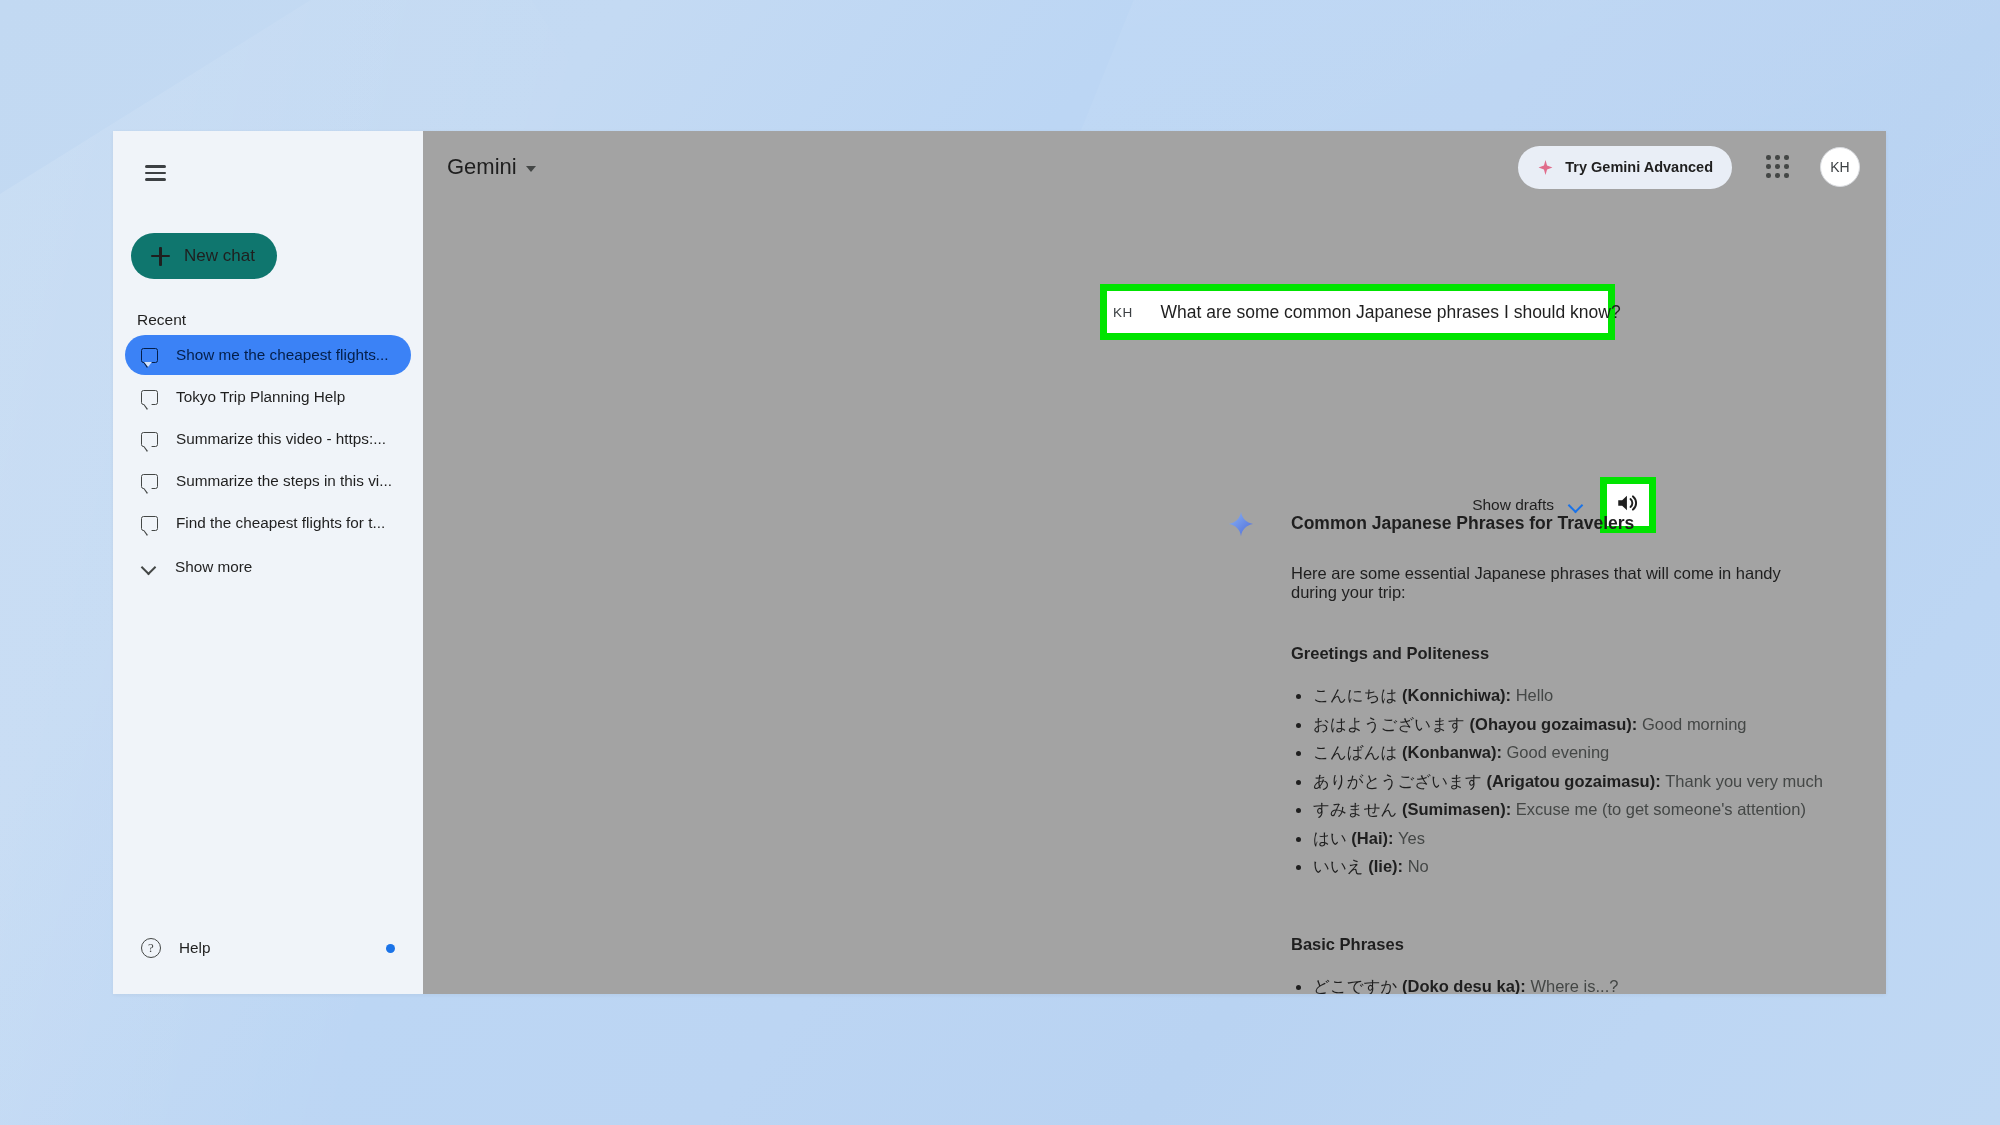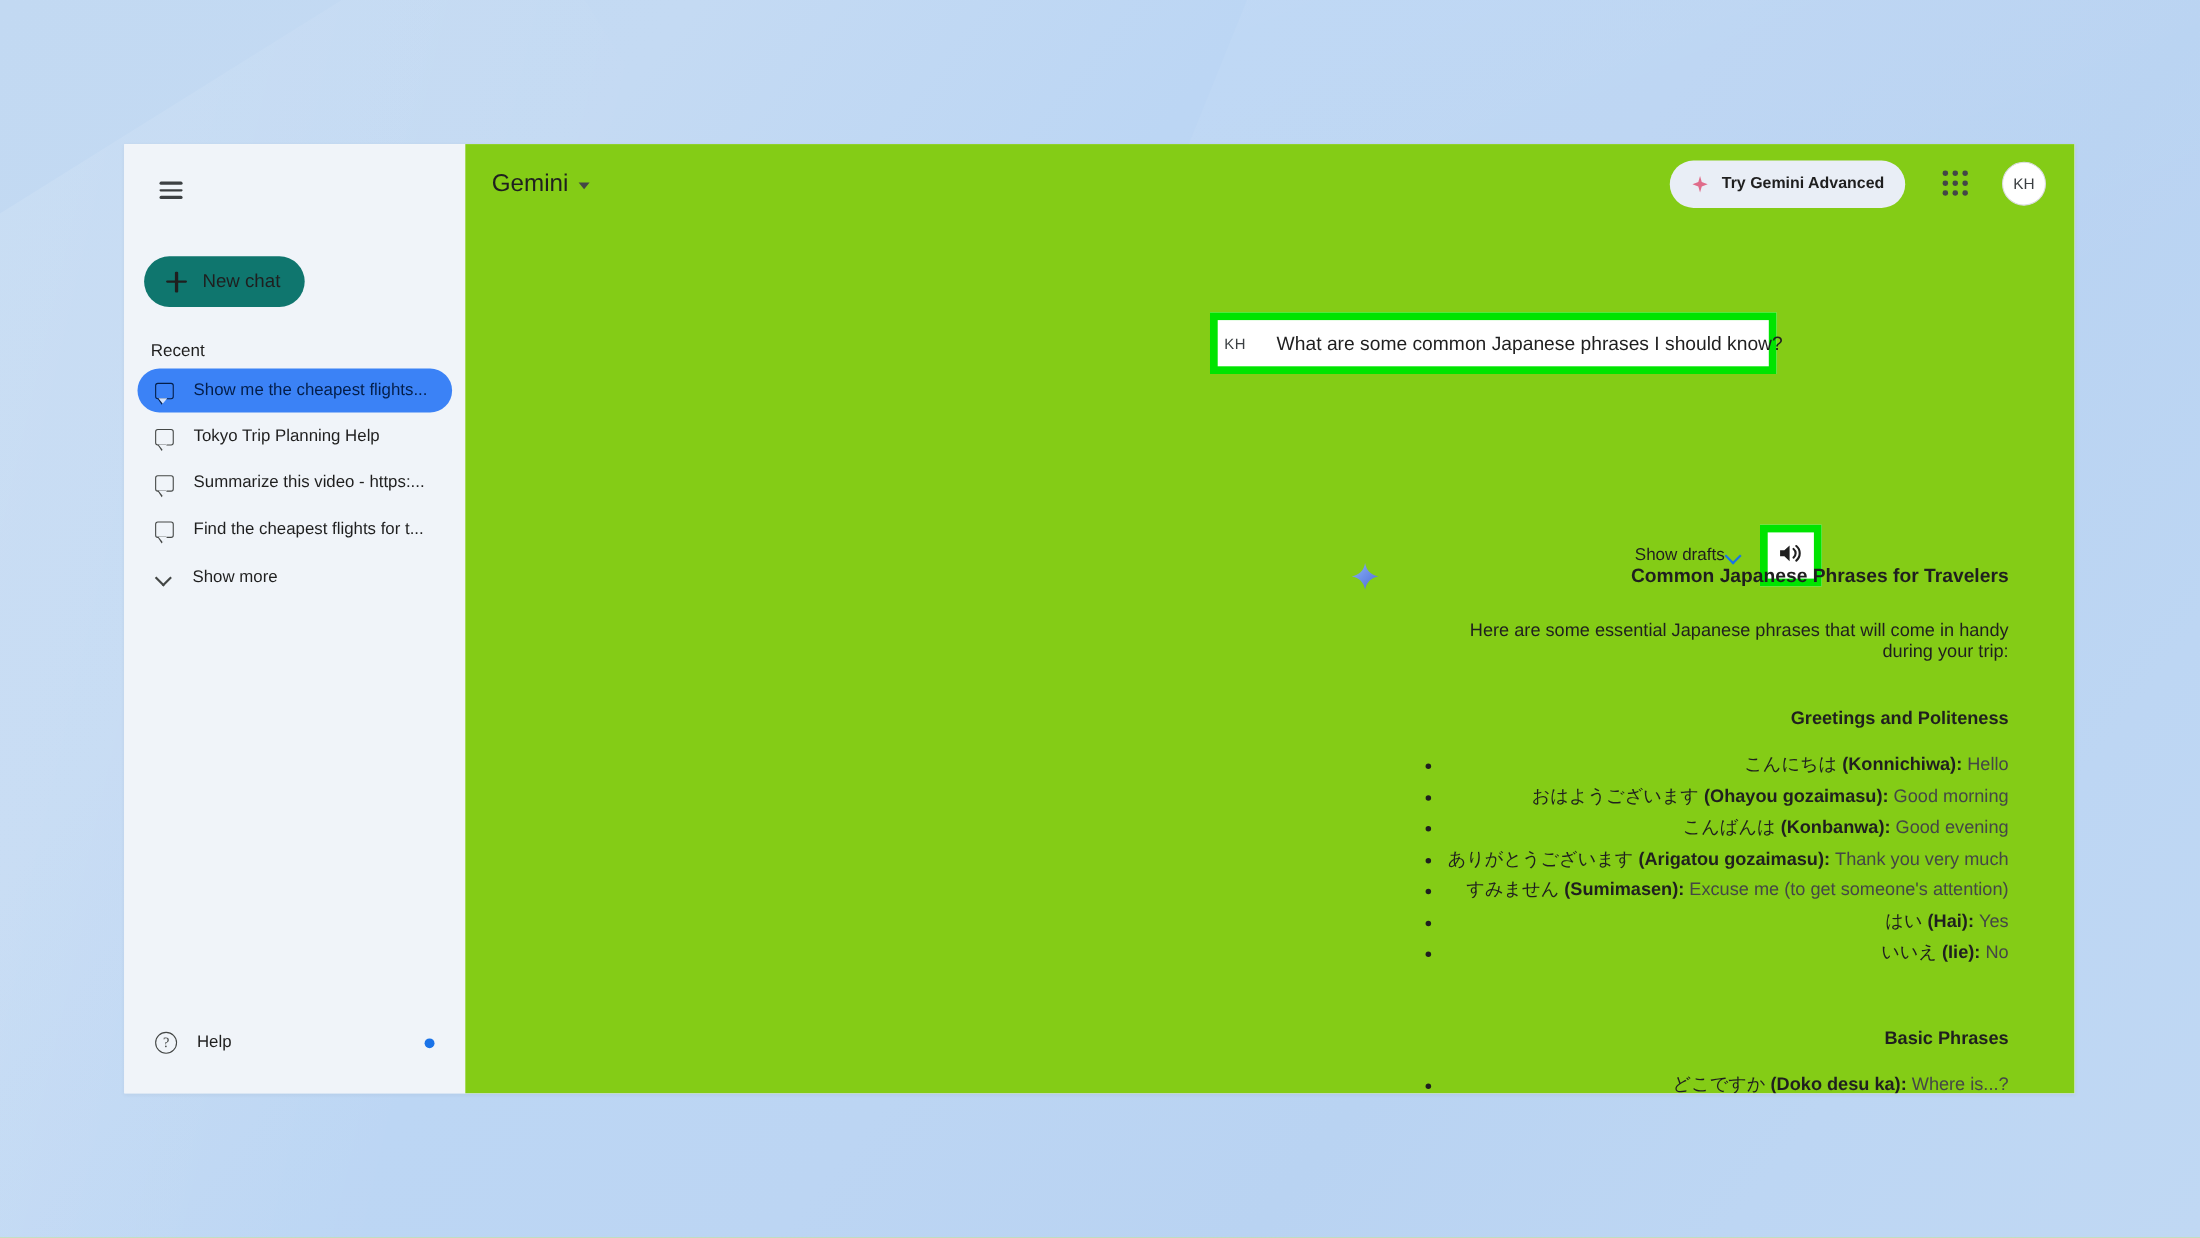--- a/index.html
+++ b/index.html
@@ -216,24 +216,23 @@
     position: absolute;
     right: 28px;
     width: 9px; height: 9px;
     border-radius: 50%;
     background: #1a73e8;
   }
 
   
   .main {
     flex: 1;
-    background: #84cc16;
+    background: #a3a3a3;
     position: relative;
     overflow: hidden;
-    text-align: right;
   }
 
   .topbar {
     height: 72px;
     display: flex;
     align-items: center;
     padding: 0 26px 0 24px;
   }
 
   .brand {
@@ -353,20 +352,21 @@
     position: absolute;
     right: 230px;
     top: 274px;
     display: flex;
     align-items: center;
     gap: 16px;
   }
   .show-drafts-btn {
     display: flex;
     align-items: center;
+    gap: 14px;
     cursor: pointer;
   }
   .show-drafts-label {
     font-size: 15.5px;
     color: #1f1f1f;
   }
   .drafts-caret {
     width: 16px; height: 16px;
     position: relative;
   }
@@ -481,20 +481,24 @@
         <span class="bubble-icon"></span>
         <span class="chat-label">Show me the cheapest flights...</span>
       </div>
       <div class="chat-item">
         <span class="bubble-icon"></span>
         <span class="chat-label">Tokyo Trip Planning Help</span>
       </div>
       <div class="chat-item">
         <span class="bubble-icon"></span>
         <span class="chat-label">Summarize this video - https:...</span>
+      </div>
+      <div class="chat-item">
+        <span class="bubble-icon"></span>
+        <span class="chat-label">Summarize the steps in this vi...</span>
       </div>
       <div class="chat-item">
         <span class="bubble-icon"></span>
         <span class="chat-label">Find the cheapest flights for t...</span>
       </div>
 
       <div class="show-more-item">
         <span class="chevron-down"></span>
         <span class="show-more-label">Show more</span>
       </div>

